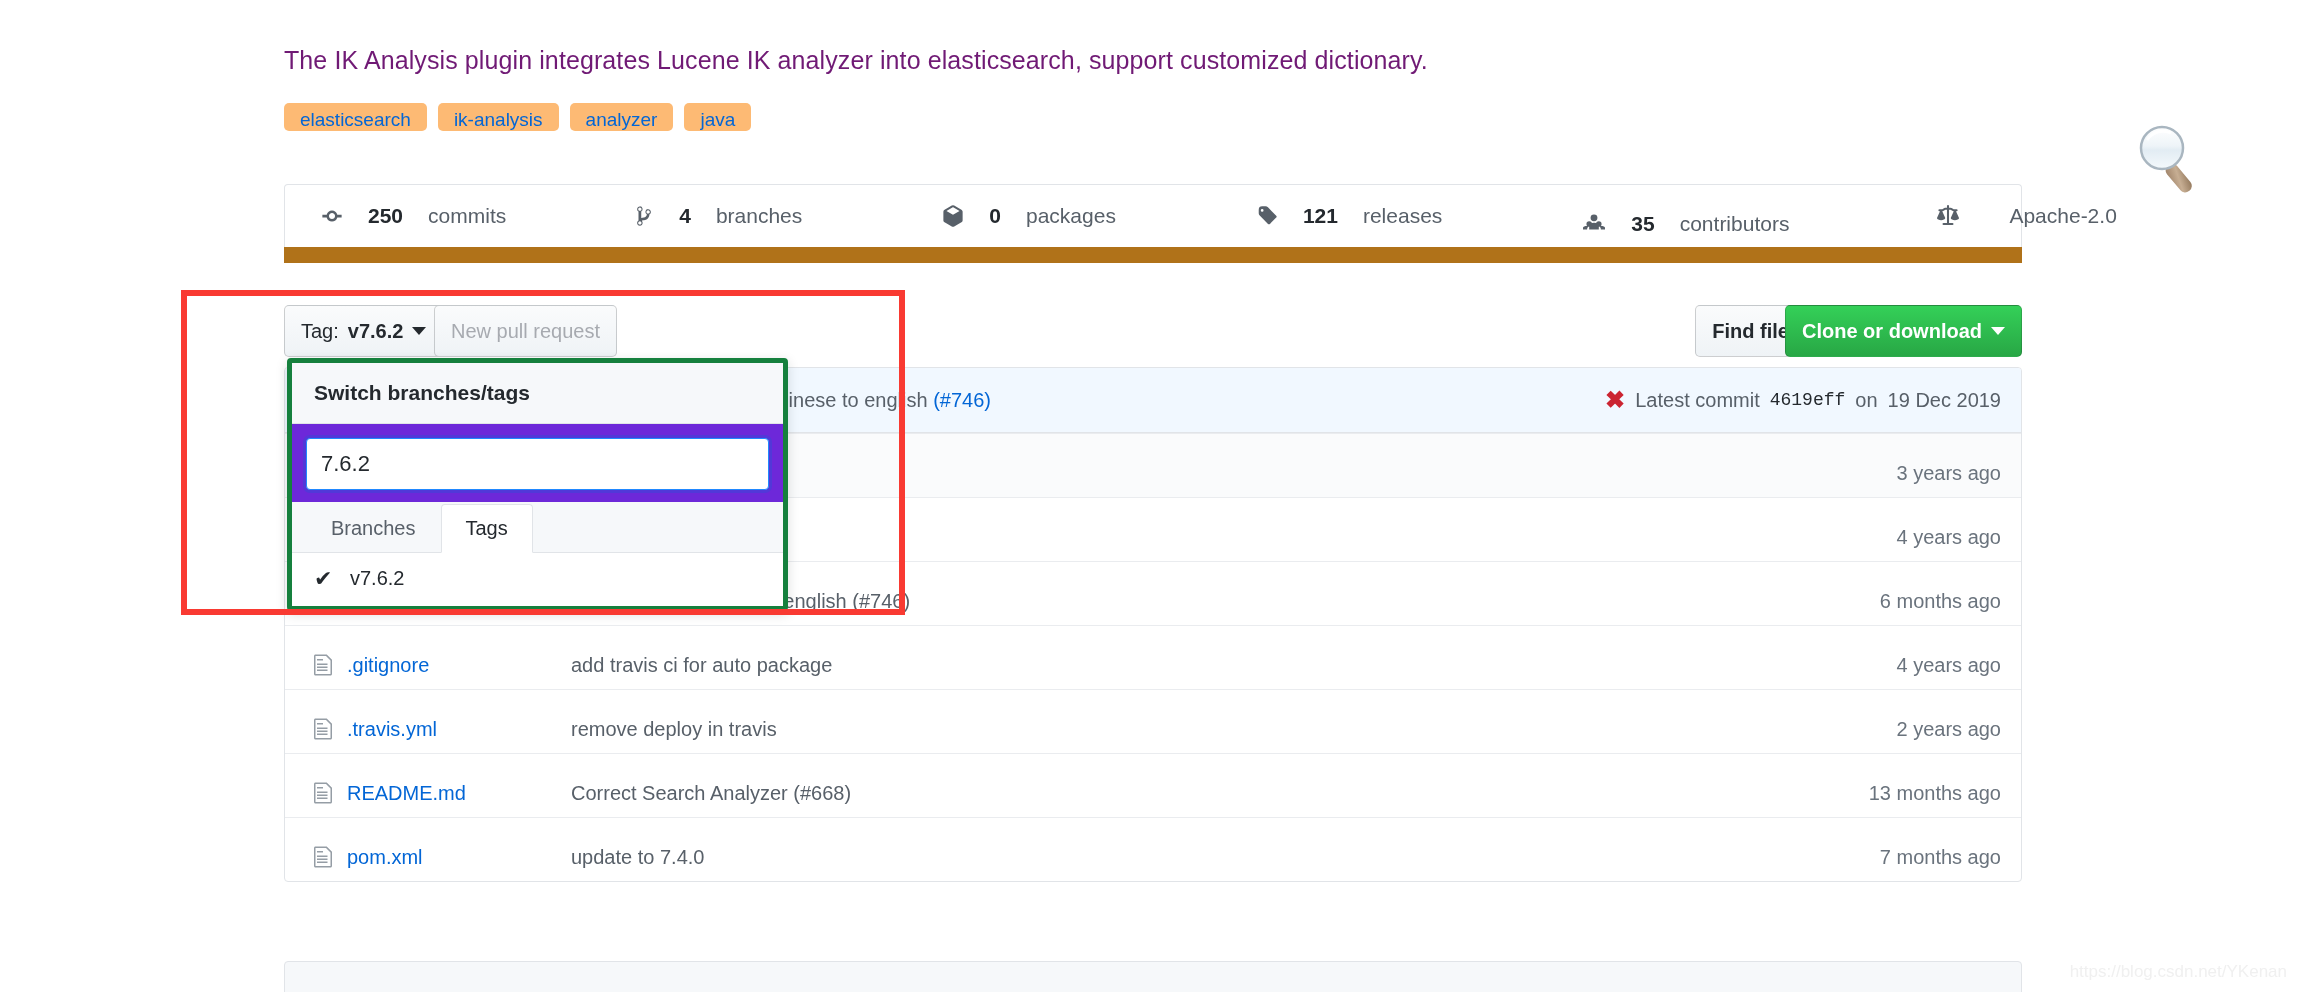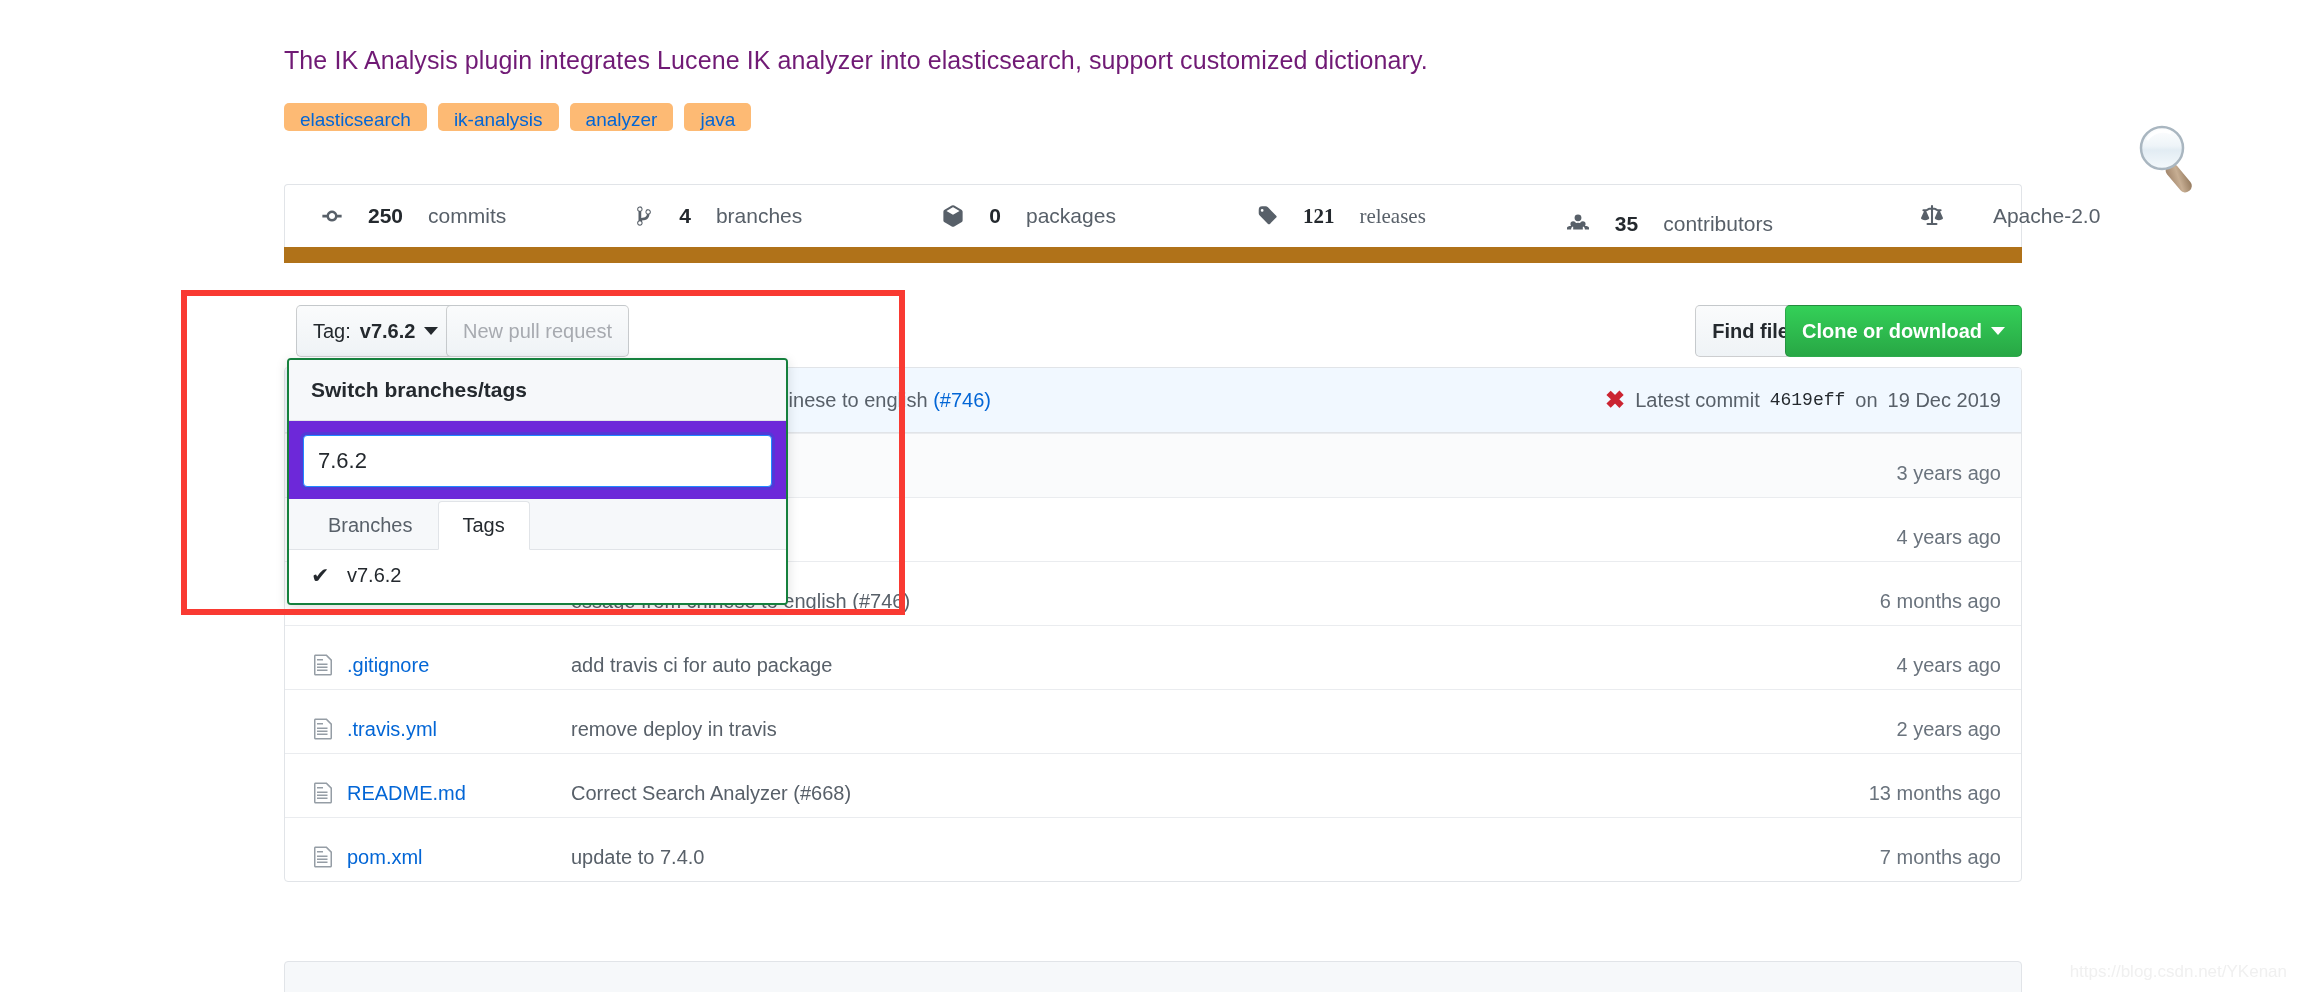--- a/index.html
+++ b/index.html
@@ -90,21 +90,20 @@
     font-size: 20px;
     border-radius: 5px;
     border: 1px solid rgba(27,31,35,0.2);
     padding: 12px 16px;
     height: 52px;
     display: inline-flex;
     align-items: center;
     gap: 9px;
     cursor: pointer;
     white-space: nowrap;
-    margin-left: 12px;
   }
   .btn-tag {
     position: absolute; left: 0; top: 0;
     background: linear-gradient(#fafbfc, #eff3f6);
     color: #24292e;
   }
   .btn-tag .lbl-pre { color: #24292e; }
   .btn-tag .lbl-val { font-weight: bold; color: #24292e; }
   .caret {
     width: 0; height: 0;
@@ -194,21 +193,21 @@
     border: 1px solid #e1e4e8;
     border-radius: 4px 4px 0 0;
     background: #f6f8fa;
   }
 
   
   .dropdown {
     position: absolute;
     left: 287px; top: 358px;
     width: 501px;
-    border: 2px solid #15803d;
+    border: 5px solid #15803d;
     border-radius: 4px;
     background: #f6f8fa;
     box-shadow: 0 3px 12px rgba(27,31,35,0.15);
     overflow: hidden;
     z-index: 30;
   }
   .dd-header {
     font-size: 21px;
     font-weight: bold;
     color: #24292e;
@@ -330,21 +329,21 @@
     </div>
     <div class="stat-item" style="margin-left:140px;">
       <span class="stat-ico">
         <svg width="22" height="22" viewBox="0 0 16 16">
             <path fill="currentColor" d="M8.878.392a1.75 1.75 0 0 0-1.756 0l-5.25 3.045A1.75 1.75 0 0 0 1 4.951v6.098c0 .624.332 1.2.872 1.514l5.25 3.045a1.75 1.75 0 0 0 1.756 0l5.25-3.045c.54-.313.872-.89.872-1.514V4.951c0-.624-.332-1.2-.872-1.514L8.878.392zM7.875 1.69a.25.25 0 0 1 .25 0l4.63 2.685L8 7.133 3.245 4.375l4.63-2.685zM2.5 5.677v5.372c0 .09.047.171.125.216l4.625 2.683V8.432L2.5 5.677zm6.25 8.271 4.625-2.683a.25.25 0 0 0 .125-.216V5.677L8.75 8.432v5.516z"></path>
           </svg>
       </span>
       <span class="num">0</span>
       <span>packages</span>
     </div>
-    <div class="stat-item" style="margin-left:140px;font-family:Liberation Serif, serif;">
+    <div class="stat-item" style="margin-left:140px;">
       <span class="stat-ico">
         <svg width="22" height="22" viewBox="0 0 14 16">
             <path fill="currentColor" d="M7.685 1.72a2.49 2.49 0 0 0-1.76-.726H3.48A2.5 2.5 0 0 0 .98 3.494v2.456c0 .656.269 1.292.726 1.76l6.024 6.024a.99.99 0 0 0 1.402 0l4.563-4.563a.99.99 0 0 0 0-1.402L7.685 1.72zM2.479 3.999a1 1 0 1 1 2 0 1 1 0 0 1-2 0z"></path>
           </svg>
       </span>
       <span class="num">121</span>
       <span>releases</span>
     </div>
     <div class="stat-item" style="margin-left:140px;margin-top:16px;">
       <span class="stat-ico">

